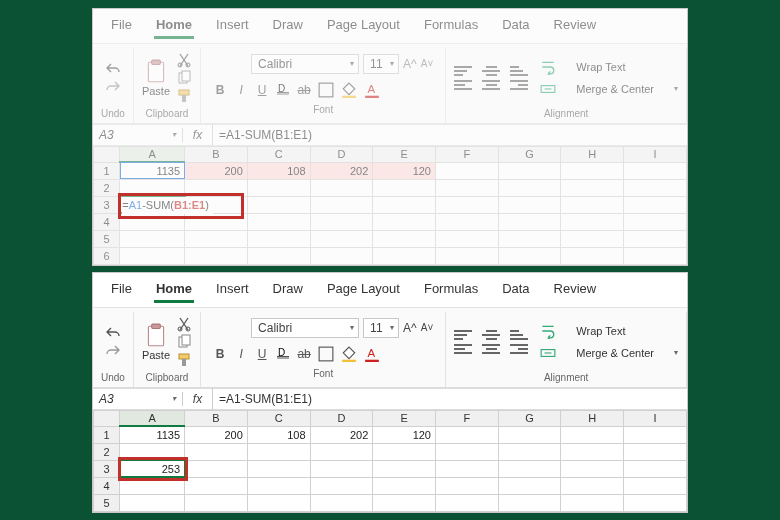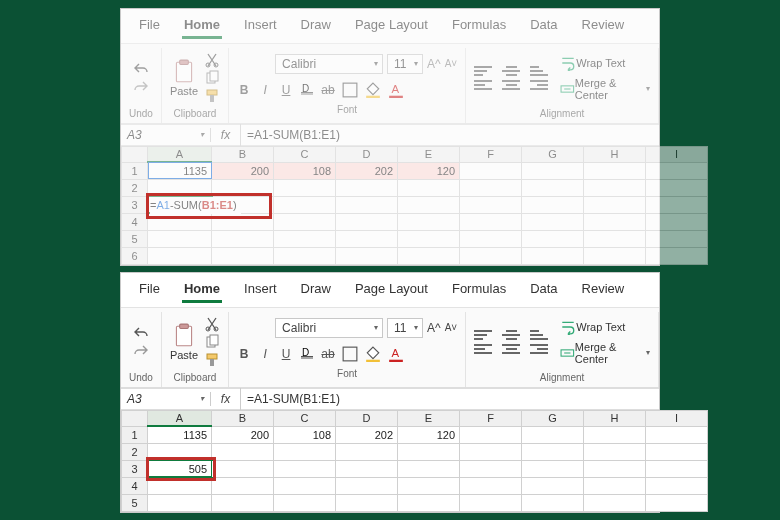--- a/index.html
+++ b/index.html
@@ -11,21 +11,21 @@
     font-size: 12px;
     color: #444;
     display: flex;
     flex-direction: column;
     align-items: center;
     justify-content: center;
     gap: 6px;
     padding: 12px 0;
   }
   .panel {
-    width: 540px;
+    width: 596px;
     background: #fafafa;
     border: 1px solid #c9c9c9;
   }
   
   .menubar {
     display: flex;
     gap: 20px;
     padding: 6px 16px 4px 16px;
     font-size: 13px;
     color: #333;
@@ -62,21 +62,21 @@
   .font-name { width: 108px; }
   .font-size { width: 36px; }
   .btnrow { display: flex; gap: 7px; align-items: center; color: #555; }
   .btnrow .b { width: 14px; height: 14px; text-align: center; font-size: 12px; }
   
   .align-lines { display: flex; flex-direction: column; gap: 4px; }
   .alignbox { display: flex; flex-direction: column; gap: 2px; width: 18px; }
   .alignbox span { display: block; height: 2px; background: #666; }
   .align-row { display: flex; gap: 10px; }
   .align-col { display: flex; flex-direction: column; gap: 6px; font-size: 11px; color: #333; }
-  .align-item { display: flex; align-items: center; gap: 0; }
+  .align-item { display: flex; align-items: center; gap: 20px; }
   
   .fbar {
     display: flex;
     align-items: center;
     background: #fff;
     border-top: 1px solid #ddd;
     border-bottom: 1px solid #ddd;
     height: 22px;
     font-size: 12px;
   }
@@ -669,21 +669,21 @@
             <td></td>
             <td></td>
             <td></td>
             <td></td>
             <td></td>
             <td></td>
             <td></td>
           </tr>
       <tr>
         <td class="rowhdr">3</td>
-        <td class="sel-cell">505</td>
+        <td class="sel-cell">253</td>
         <td></td>
             <td></td>
             <td></td>
             <td></td>
             <td></td>
             <td></td>
             <td></td>
             <td></td>
       </tr>
       <tr>

